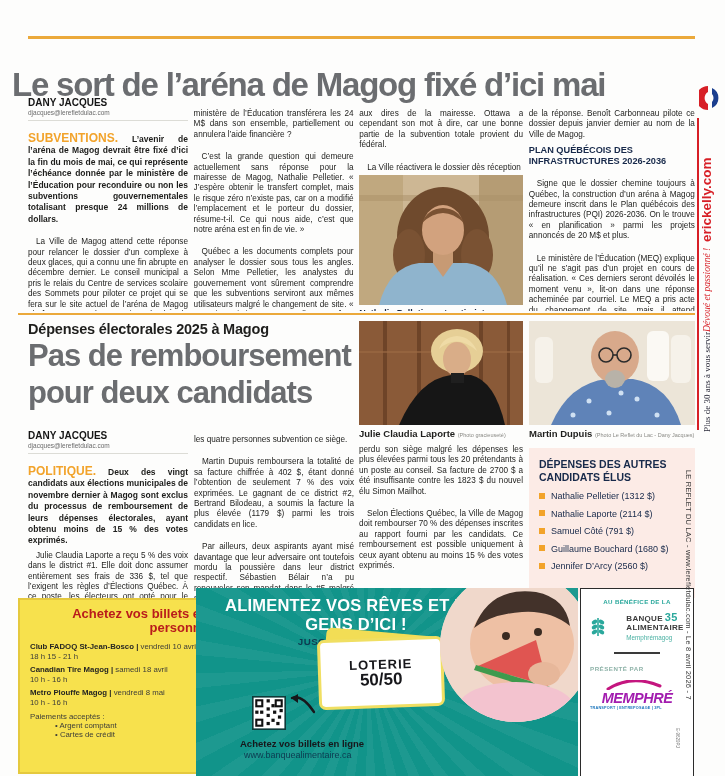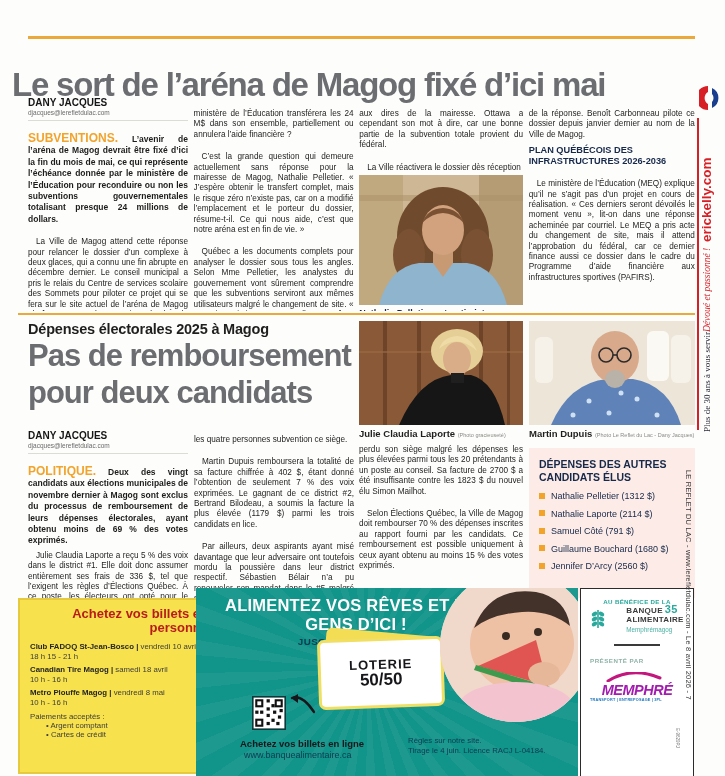--- a/index.html
+++ b/index.html
@@ -46,21 +46,21 @@
   .exp-bullet{width:6px;height:6px;background:#f2a32a;flex:0 0 6px;margin-top:1.5px;}
 
   
   .ad-tickets{left:18px;top:598px;width:178px;height:165px;background:#f7e14d;
               border:2px solid #e5c93e;padding:7px 10px 0;}
   .tick-title{font-size:13px;line-height:14px;font-weight:bold;color:#b91c1c;text-align:right;margin-bottom:7px;}
   .event{font-size:7.8px;line-height:9.5px;color:#3d3d38;}
   .event b{color:#262622;}
   .event-time{font-size:7.8px;color:#3d3d38;margin-bottom:4.5px;}
   .pay-title{font-size:7.8px;color:#3d3d38;margin-top:5px;}
-  .pay-item{font-size:7.8px;color:#3d3d38;margin-left:16px;}
+  .pay-item{font-size:7.8px;color:#3d3d38;margin-left:25px;}
   .pay-item::before{content:"• ";}
 
   
   .ad-lottery{left:196px;top:588px;width:382px;height:188px;background:#11948a;overflow:hidden;}
   .sunburst{position:absolute;left:-80px;top:-80px;width:560px;height:360px;
             background:repeating-conic-gradient(from 0deg at 45% 45%,rgba(255,255,255,0.05) 0 5deg,rgba(0,0,0,0) 5deg 11deg);}
   .lot-head{position:absolute;left:10px;top:8px;width:300px;text-align:center;
             font-size:16.5px;line-height:18.5px;font-weight:bold;color:#ffffff;letter-spacing:0.2px;}
   .lot-deadline{position:absolute;left:10px;top:48px;width:300px;text-align:center;
                 font-size:9.8px;font-weight:bold;color:#0d3a50;letter-spacing:0.4px;}
@@ -76,21 +76,21 @@
   .lot-online{position:absolute;left:44px;top:150px;width:200px;font-size:9.5px;font-weight:bold;color:#17171b;}
   .lot-url{position:absolute;left:48px;top:162px;width:200px;font-size:9px;color:#0d3a50;}
   .lot-rules{position:absolute;left:212px;top:148px;width:160px;font-size:7.8px;line-height:9.5px;color:#0d3a50;}
   .baby-circle{position:absolute;left:244px;top:-18px;width:152px;height:152px;border-radius:50%;overflow:hidden;
                background:#f0d8cb;}
 
   
   .ad-sponsor{left:580px;top:588px;width:102px;height:188px;background:#fff;border:1px solid #2b2b2b;
               padding:9px 5px 0;text-align:center;}
   .benefit{font-size:6.2px;font-weight:bold;color:#2aa89c;letter-spacing:0.3px;}
-  .ba-row{display:flex;align-items:center;justify-content:center;gap:20px;}
+  .ba-row{display:flex;align-items:center;justify-content:center;gap:20px;margin-top:8px;}
   .ba-text{text-align:left;}
   .ba-name{font-size:8px;font-weight:bold;color:#3a3a3a;line-height:9px;letter-spacing:0.3px;}
   .ba-35{font-size:11px;font-weight:bold;color:#2aa89c;margin-left:2px;}
   .ba-sub{font-size:6.3px;color:#49b0a2;margin-top:2px;text-align:left;}
   .sp-divider{width:46px;height:2px;background:#3a3a3a;margin:11px auto;}
   .presented{font-size:6.2px;font-weight:bold;color:#8fb3a9;letter-spacing:0.5px;text-align:left;margin-left:4px;}
   .memphre{font-size:14.5px;font-weight:bold;font-style:italic;color:#a21caf;letter-spacing:-0.5px;margin-top:10px;}
   .memphre-tag{font-size:3.8px;font-weight:bold;color:#1b75bc;letter-spacing:0.2px;text-align:left;margin-left:4px;}
 
   
@@ -141,32 +141,33 @@
       <path d="M63,48 Q84,28 105,48 Q100,34 84,33 Q68,34 63,48" fill="#7a5233"></path>
       <path d="M20,130 Q30,92 60,88 L108,88 Q138,92 148,130 Z" fill="#8fb4cd"></path>
       <path d="M74,88 L84,102 L94,88 Z" fill="#c79a74"></path>
     </svg>
     <div class="cap">Nathalie Pelletier est optimiste pour obtenir le transfert complet des quelque 24 M$ en subventions gouvernementales.</div>
 
   </div>
   <div class="ncol">
     <p class="np">de la réponse. Benoît Carbonneau pilote ce dossier depuis janvier dernier au nom de la Ville de Magog.</p>
     <div class="section-head">PLAN QUÉBÉCOIS DES INFRASTRUCTURES 2026-2036</div>
+    <p class="np ind">Signe que le dossier chemine toujours à Québec, la construction d’un aréna à Magog demeure inscrit dans le Plan québécois des infrastructures (PQI) 2026-2036. On le trouve « en planification » parmi les projets annoncés de 20 M$ et plus.</p>
     <p class="np ind">Le ministère de l’Éducation (MEQ) explique qu’il ne s’agit pas d’un projet en cours de réalisation. « Ces derniers seront dévoilés le moment venu », lit-on dans une réponse acheminée par courriel. Le MEQ a pris acte du changement de site, mais il attend l’approbation du fédéral, car ce dernier finance aussi ce dossier dans le cadre du Programme d’aide financière aux infrastructures sportives (PAFIRS).</p>
   </div>
 </div>
 
 <div class="abs rule-mid"></div>
 <div class="abs a2-kicker">Dépenses électorales 2025 à Magog</div>
 <h2 class="abs a2-headline" style="margin:0;">Pas de remboursement pour deux candidats</h2>
 
 <div class="abs a2-col" id="a2c1">
   <div class="byline-name">DANY JACQUES</div>
   <div class="byline-email">djacques@lerefletdulac.com</div>
-  <p class="np"><span class="lead-label">POLITIQUE.</span> <span class="lead-text">Deux des vingt candidats aux élections municipales de novembre dernier à Magog sont exclus du processus de remboursement de leurs dépenses électorales, ayant obtenu moins de 69 % des votes exprimés.</span></p>
+  <p class="np"><span class="lead-label">POLITIQUE.</span> <span class="lead-text">Deux des vingt candidats aux élections municipales de novembre dernier à Magog sont exclus du processus de remboursement de leurs dépenses électorales, ayant obtenu moins de 15 % des votes exprimés.</span></p>
   <p class="np ind" style="margin-top:4px;">Julie Claudia Laporte a reçu 5 % des voix dans le district #1. Elle doit donc assumer entièrement ses frais de 336 $, tel que l’exigent les règles d’Élections Québec. À ce poste, les électeurs ont opté pour le retour de Josée Beaudoin, qui a dépensé le plus (1220 $) parmi</p>
 </div>
 
 <div class="abs a2-col" id="a2c2">
   <p class="np">les quatre personnes subvention ce siège.</p>
   <p class="np ind">Martin Dupuis remboursera la totalité de sa facture chiffrée à 402 $, étant donné l’obtention de seulement 7 % des voix exprimées. Le gagnant de ce district #2, Bertrand Bilodeau, a soumis la facture la plus élevée (1179 $) parmi les trois candidats en lice.</p>
   <p class="np ind">Par ailleurs, deux aspirants ayant misé davantage que leur adversaire ont toutefois mordu la poussière dans leur district respectif. Sébastien Bélair n’a pu renouveler son mandat dans le #5 malgré ses 1427 $. Marie-Claude Poulin a fait son entrée au conseil avec 500 $ de moins.</p>
   <p class="np ind">Dans le district #8, Jacques Laurendeau a</p>
 </div>
 
@@ -279,21 +280,20 @@
       <rect x="15" y="16" width="2" height="2" fill="#111"></rect>
     <rect x="2" y="9" width="2" height="2" fill="#111"></rect>
       <rect x="17" y="8" width="2" height="2" fill="#111"></rect>
   </svg>
   <svg class="arrow" viewBox="0 0 28 22">
     <path d="M26,20 Q14,2 4,6" fill="none" stroke="#17171b" stroke-width="2.4" stroke-linecap="round"></path>
     <path d="M10,2 L3,6 L10,11 Z" fill="#17171b"></path>
   </svg>
   <div class="lot-online">Achetez vos billets en ligne</div>
   <div class="lot-url">www.banquealimentaire.ca</div>
-  <div class="lot-rules"><span>Règles sur notre site.</span><br><span>Tirage le 4 juin. Licence RACJ L-04184.</span></div>
   <div class="baby-circle">
     <svg width="152" height="152" viewBox="0 0 152 152">
       <rect width="152" height="152" fill="#f0d8cb"></rect>
       <ellipse cx="82" cy="74" rx="52" ry="48" fill="#eec0a4"></ellipse>
       <path d="M34,58 Q50,16 96,22 Q126,28 130,56 Q110,40 82,42 Q52,44 34,58" fill="#43322a"></path>
       <path d="M38,96 L108,116 L96,70 Z" fill="#e05551"></path>
       <path d="M36,95 L110,117 L104,122 L34,100 Z" fill="#3f9a4d"></path>
       <ellipse cx="104" cy="104" rx="16" ry="12" fill="#e7b79a"></ellipse>
       <circle cx="66" cy="66" r="4" fill="#3a2b22"></circle>
       <circle cx="98" cy="62" r="4" fill="#3a2b22"></circle>

